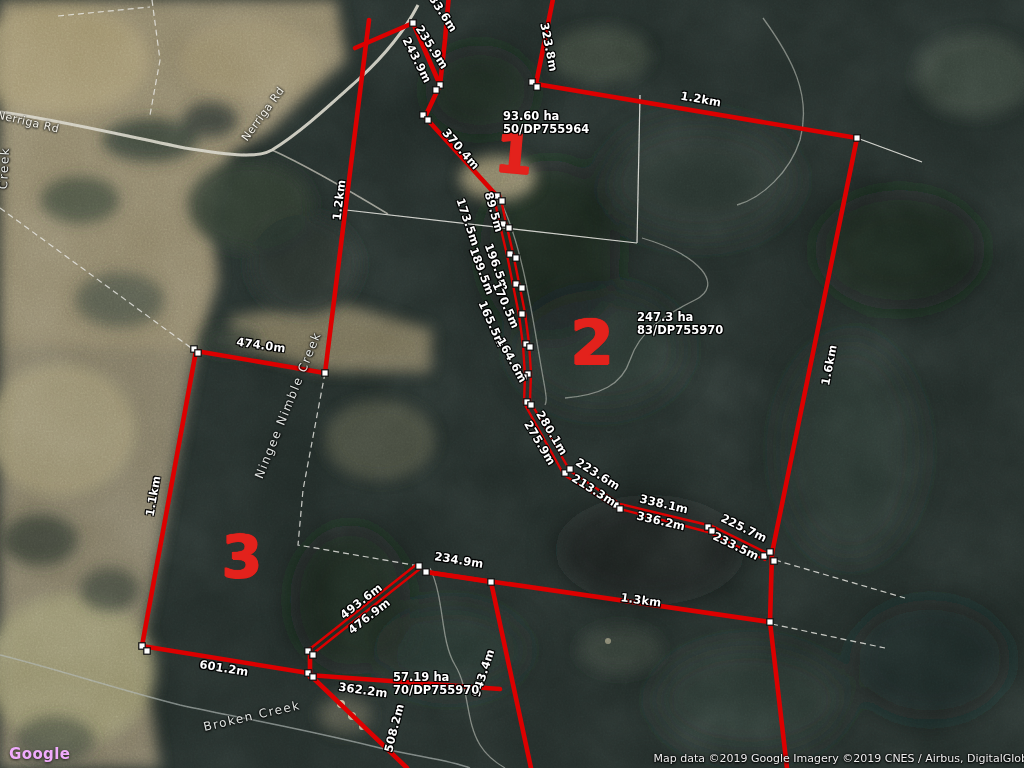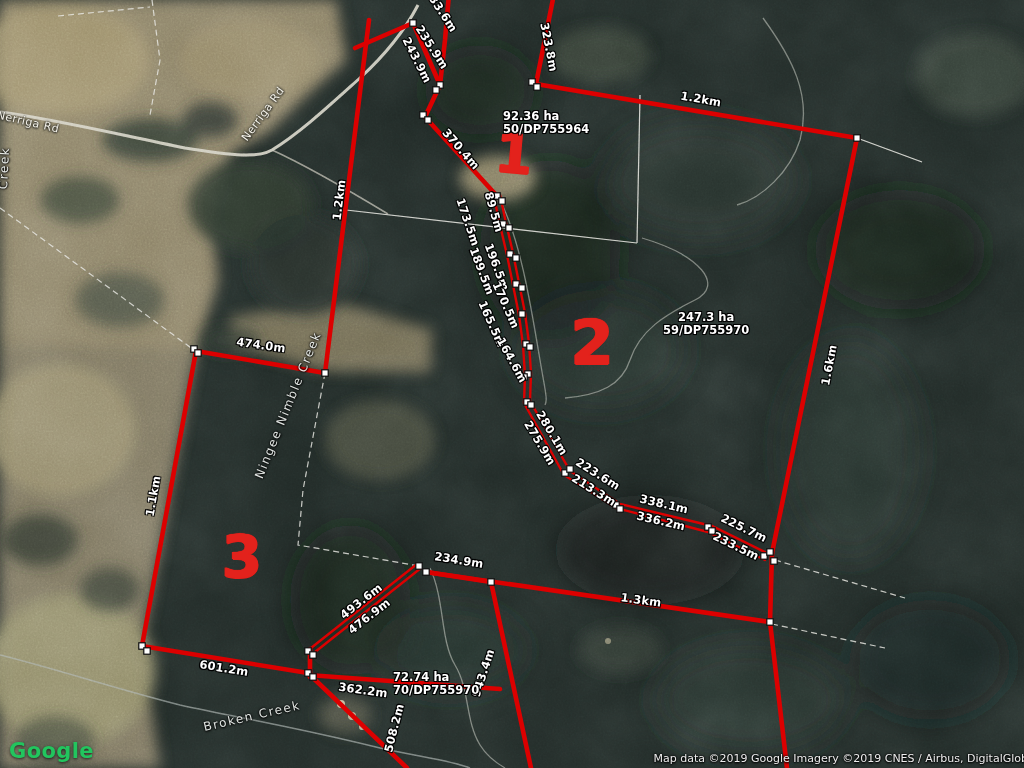--- a/index.html
+++ b/index.html
@@ -16,21 +16,21 @@
   .plabel{position:absolute;font-size:11.5px;line-height:12.5px;font-weight:bold;color:#fff;
        text-shadow:-1px -1px 0 #000,1px -1px 0 #000,-1px 1px 0 #000,1px 1px 0 #000,0 0 2px #000;
        white-space:nowrap;}
   .pnum{position:absolute;color:#e3221c;font-weight:900;line-height:.9;
        text-shadow:0 0 1px #e3221c,0 0 1px #e3221c,1px 0 0 #e3221c,-1px 0 0 #e3221c,0 1px 0 #e3221c;
        transform-origin:50% 50%;}
   .road{position:absolute;color:#f4f2e9;font-size:11px;font-weight:normal;letter-spacing:.5px;
        text-shadow:0 0 3px #2e2e28,0 0 2px #2e2e28,0 1px 2px #2e2e28;white-space:nowrap;transform-origin:50% 50%;}
   .creek{position:absolute;color:#eef2ef;font-size:12px;font-weight:normal;letter-spacing:1.6px;
        text-shadow:0 0 3px #000,0 0 2px #000,0 1px 2px #000;opacity:.93;white-space:nowrap;transform-origin:50% 50%;}
-  .glogo{position:absolute;left:9px;bottom:5px;font-size:21px;color:#22c55e;font-weight:bold;
+  .glogo{position:absolute;left:9px;bottom:5px;font-size:15px;color:#f0abfc;font-weight:bold;
        letter-spacing:.4px;text-shadow:0 1px 3px rgba(0,0,0,.7);}
   .attr{position:absolute;bottom:3px;right:-4px;font-size:11px;color:#ededed;
        text-shadow:0 0 2px #000,0 1px 2px #000,0 0 3px #000;white-space:nowrap;}
 </style>
 </head>
 <body>
 
 <div class="map">
 
   <svg width="1024" height="768">
@@ -242,28 +242,28 @@
       <div class="lbl meas" style="left: 483px; top: 673px; transform: translate(-50%, -50%) rotate(-72deg);">943.4m</div>
       <div class="road" style="left: 28px; top: 122px; transform: translate(-50%, -50%) rotate(13deg);">Nerriga Rd</div>
       <div class="road" style="left: 263px; top: 114px; transform: translate(-50%, -50%) rotate(-54deg);">Nerriga Rd</div>
       <div class="creek" style="left: 288px; top: 405px; transform: translate(-50%, -50%) rotate(-68deg);">Ningee Nimble Creek</div>
       <div class="creek" style="left: 252px; top: 716px; transform: translate(-50%, -50%) rotate(-13deg);">Broken Creek</div>
       <div class="creek" style="left: 4px; top: 168px; transform: translate(-50%, -50%) rotate(-87deg);">Creek</div>
       <div class="pnum" style="left: 514px; top: 155px; font-size: 54px; transform: translate(-50%, -50%) rotate(5deg);">1</div>
       <div class="pnum" style="left: 592px; top: 343px; font-size: 62px; transform: translate(-50%, -50%) rotate(0deg);">2</div>
       <div class="pnum" style="left: 242px; top: 557px; font-size: 58px; transform: translate(-50%, -50%) rotate(0deg);">3</div>
       <div class="plabel" style="left: 503px; top: 110px;">
-        <div>92.36 ha</div>
+        <div>93.60 ha</div>
         <div>50/DP755964</div>
       </div>
-      <div class="plabel" style="left: 663px; top: 311px; text-align: center;">
+      <div class="plabel" style="left: 637px; top: 311px;">
         <div>247.3 ha</div>
-        <div>59/DP755970</div>
+        <div>83/DP755970</div>
       </div>
       <div class="plabel" style="left: 393px; top: 671px;">
-        <div>72.74 ha</div>
+        <div>57.19 ha</div>
         <div>70/DP755970</div>
       </div>
     </div>
 
   <div class="glogo">Google</div>
   <div class="attr">Map data ©2019 Google  Imagery ©2019 CNES / Airbus, DigitalGlob</div>
 </div>
 
 </body></html>

